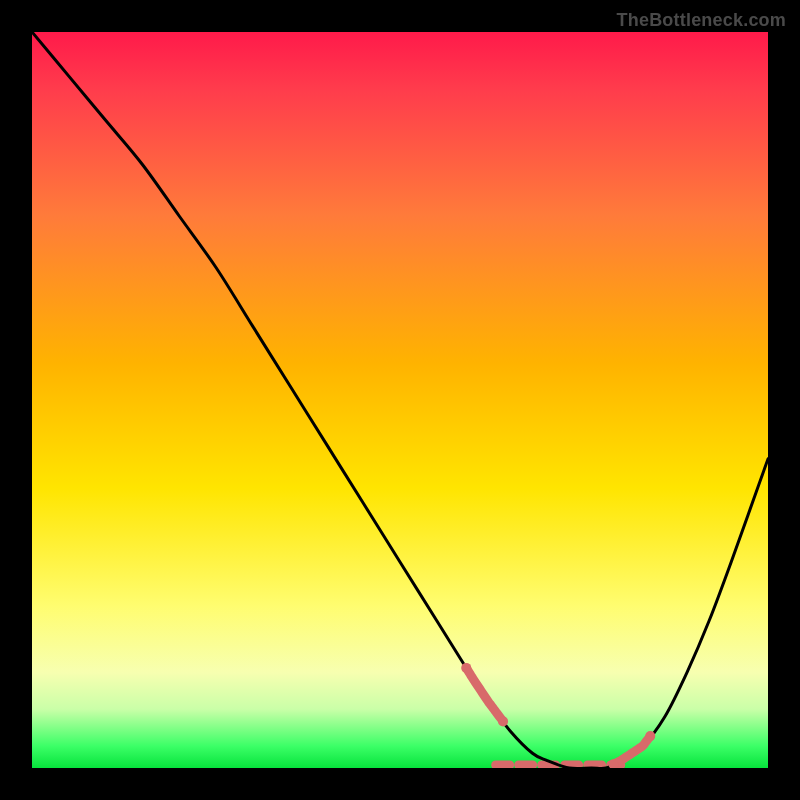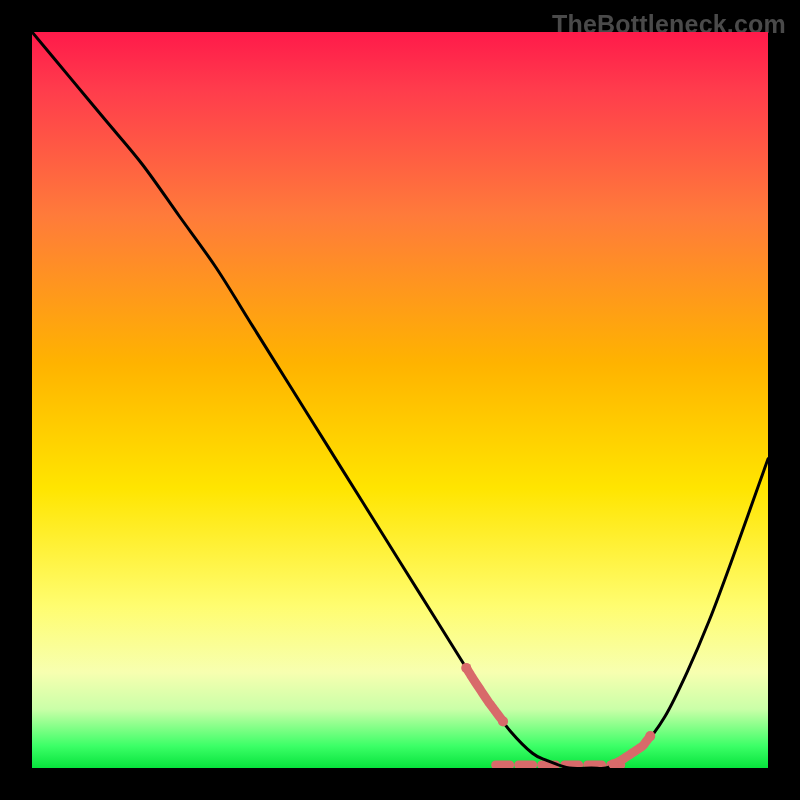--- a/index.html
+++ b/index.html
@@ -24,21 +24,21 @@
     top: 32px;
     width: 736px;
     height: 736px;
     overflow: hidden;
   }
   .watermark {
     position: absolute;
     top: 10px;
     right: 14px;
     font-family: Arial, Helvetica, sans-serif;
-    font-size: 25px;
+    font-size: 18px;
     font-weight: 600;
     color: #4a4a4a;
     letter-spacing: 0.2px;
     user-select: none;
   }
   svg {
     display: block;
   }
 </style>
 </head>

